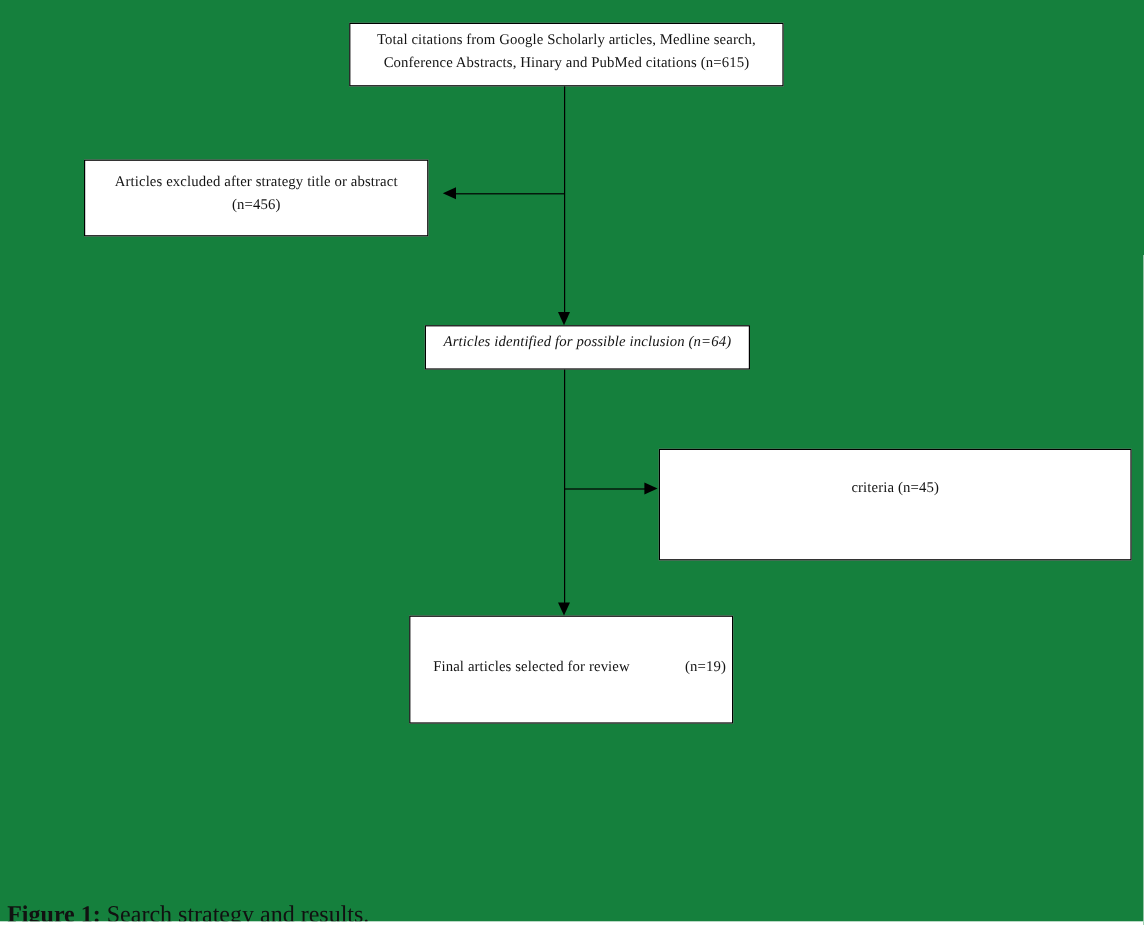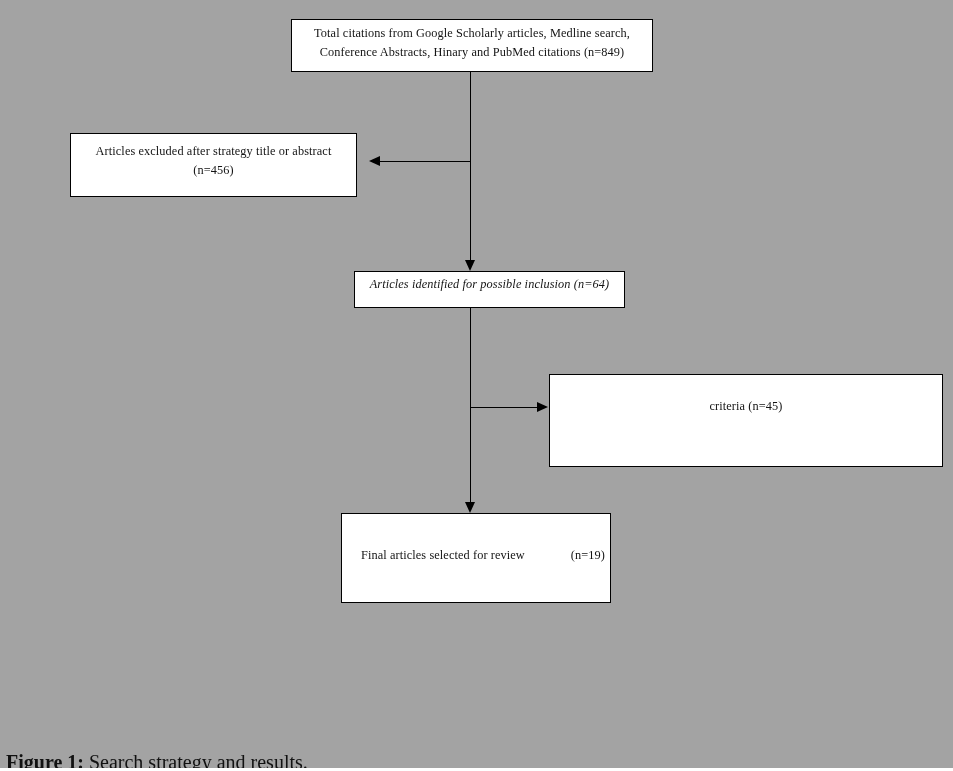--- a/index.html
+++ b/index.html
@@ -4,21 +4,21 @@
 <style>
   html, body {
     margin: 0;
     padding: 0;
     background: #ffffff;
   }
   #page {
     position: relative;
     width: 953px;
     height: 768px;
-    background: #a3a3a3;
+    background: #15803d;
     overflow: hidden;
     font-family: "Liberation Serif", "DejaVu Serif", serif;
     color: #1a1a1a;
   }
 
   
   .box {
     position: absolute;
     box-sizing: border-box;
     border: 1px solid #000000;
@@ -116,21 +116,21 @@
   #caption .fig-label { font-weight: bold; }
 </style>
 </head>
 <body>
 
 <div id="page">
 
   <div class="box" id="box-top">
     <div class="txt center">
       <div>Total citations from Google Scholarly articles, Medline search,</div>
-      <div>Conference Abstracts, Hinary and PubMed citations (n=849)</div>
+      <div>Conference Abstracts, Hinary and PubMed citations (n=615)</div>
     </div>
   </div>
 
   <div class="box" id="box-excl-title">
     <div class="txt center">
       <div>Articles excluded after strategy title or abstract</div>
       <div>(n=456)</div>
     </div>
   </div>
 

